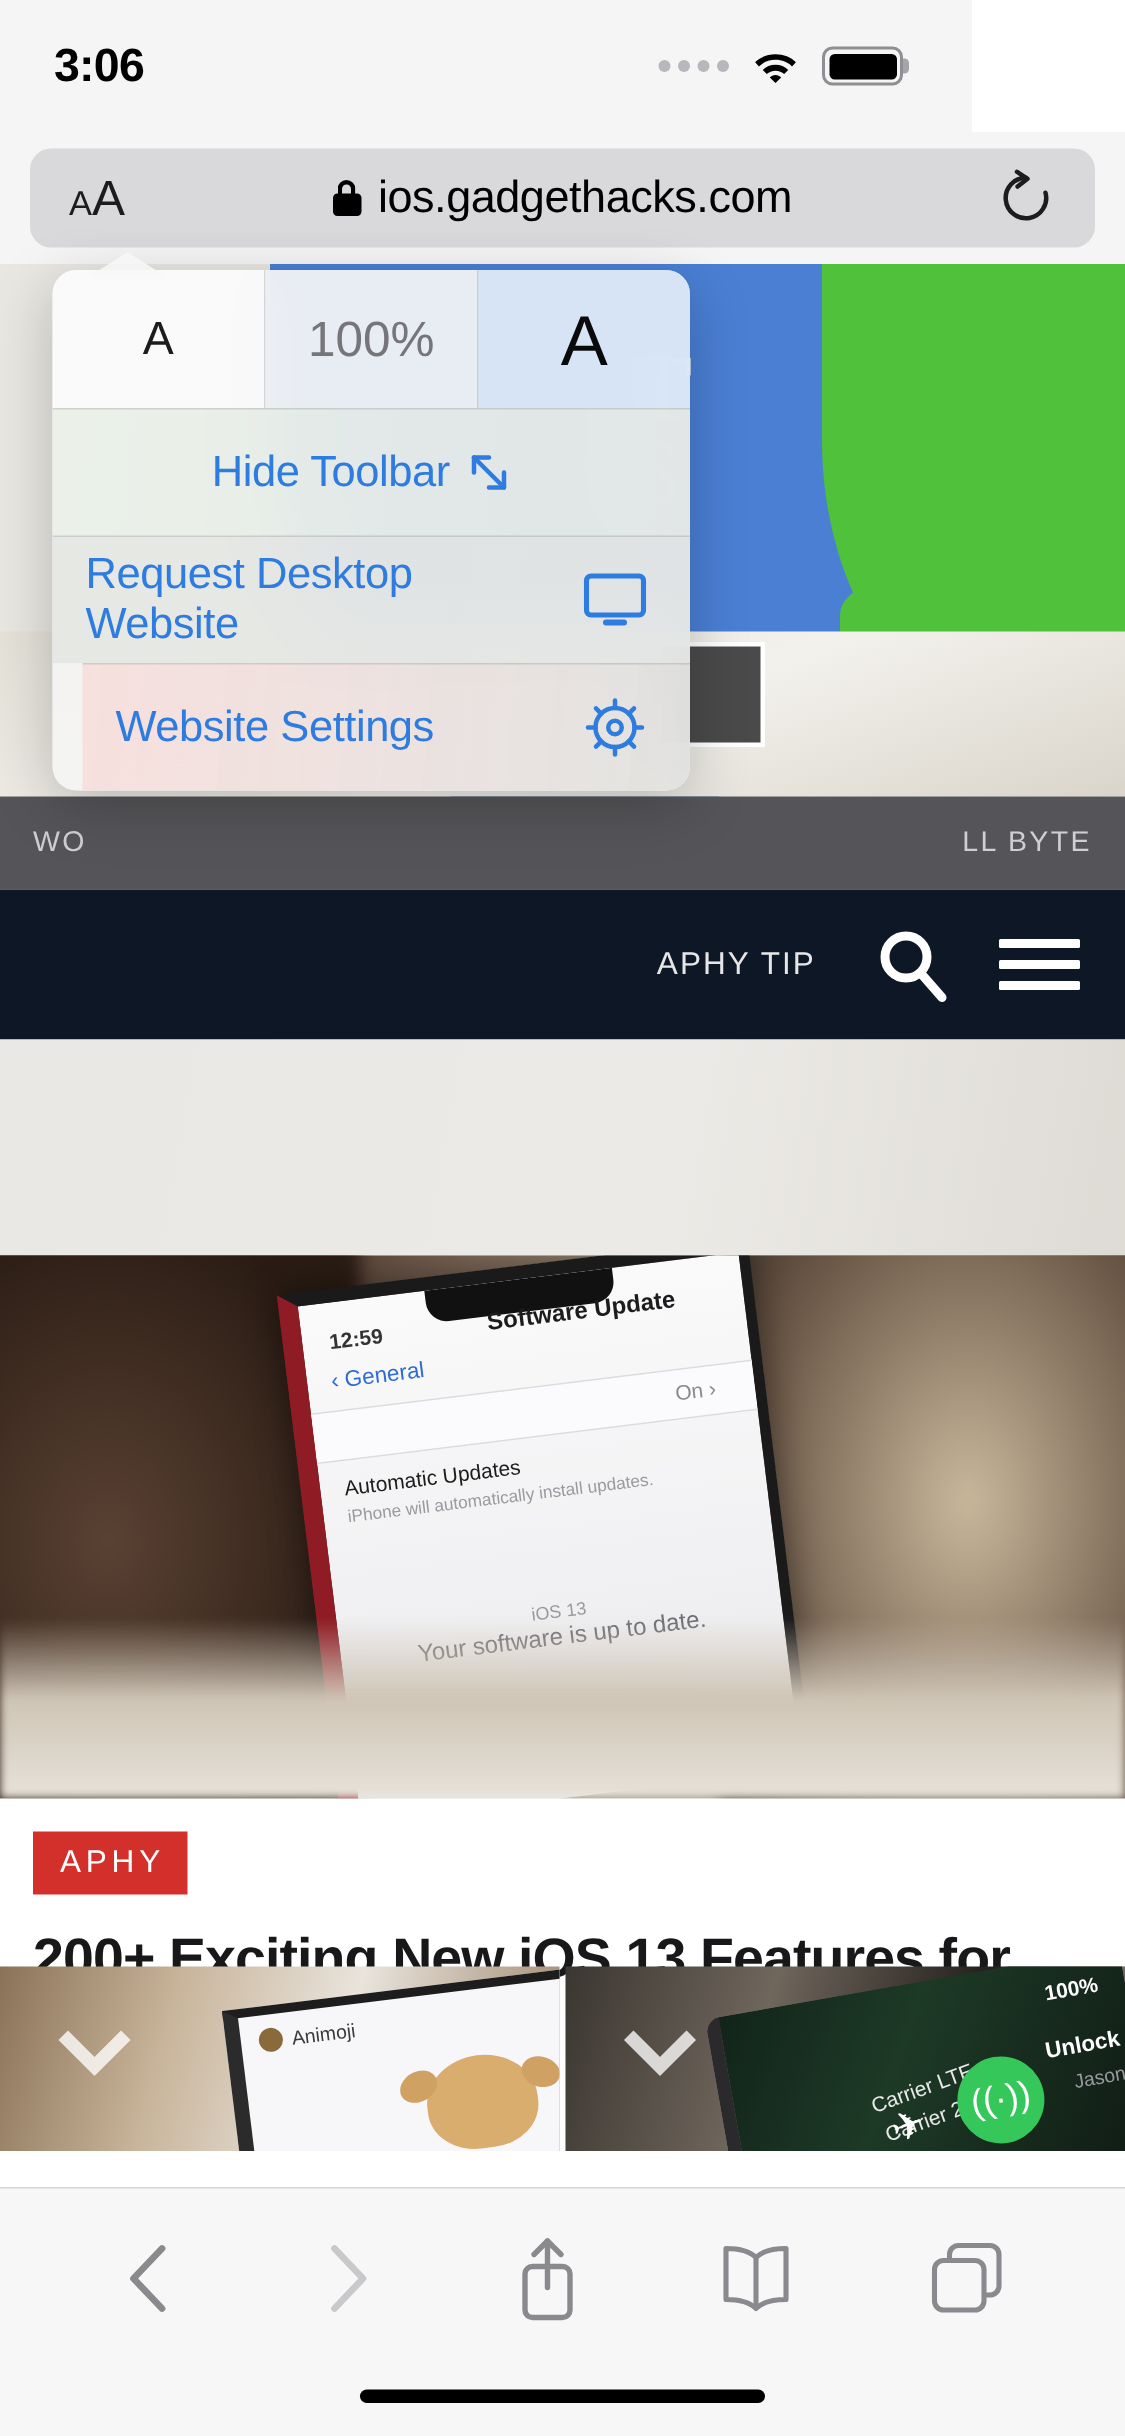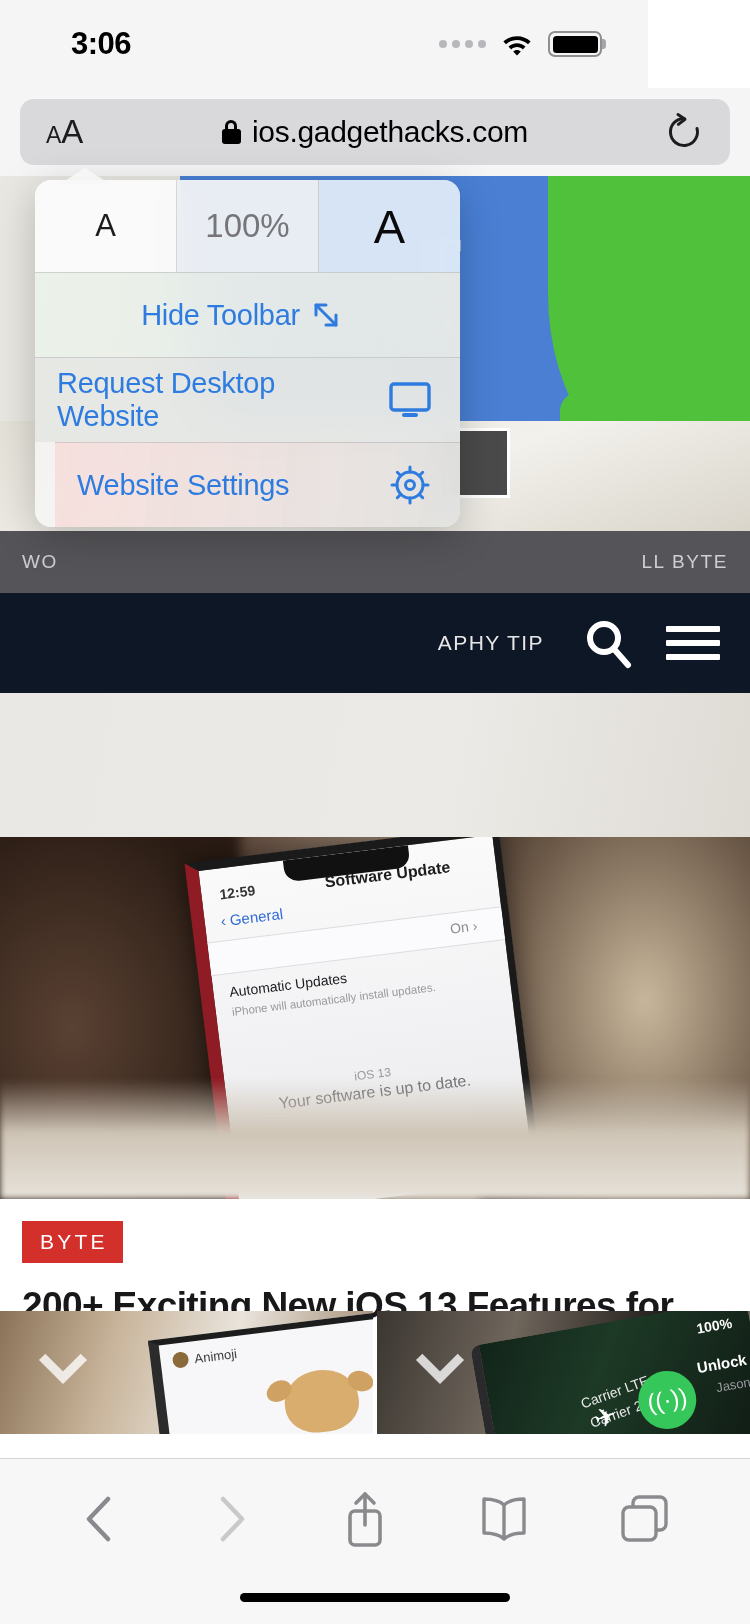--- a/index.html
+++ b/index.html
@@ -10,21 +10,21 @@
     position:relative;
     overflow:hidden;
     -webkit-font-smoothing:antialiased;
   }
 
   
   .status-bar{
     position:absolute; top:0; left:0; width:648px; height:88px;
     background:#f5f5f5;
     display:flex; align-items:center; justify-content:space-between;
-    padding:0 46px 0 71px;
+    padding:0 46px 0 36px;
   }
   .status-time{ font-size:31px; font-weight:700; color:#000; letter-spacing:-0.5px; }
   .status-right{ display:flex; align-items:center; gap:14px; }
   .sig-dots{ display:flex; gap:5px; align-items:center; }
   .sig-dots i{ width:8px;height:8px;border-radius:50%;background:#b8b8bc; display:block; }
   .wifi-ico{ width:34px; height:24px; display:block; }
   .batt{
     width:54px; height:26px; border:2.4px solid #8e8e93; border-radius:7px;
     position:relative; display:flex; align-items:center; padding:2.5px;
   }
@@ -376,21 +376,21 @@
       <div class="ps-on"><span>On</span> ›</div>
       <div class="ps-sub">Automatic Updates</div>
       <div class="ps-desc">iPhone will automatically install updates.</div>
       <div class="ps-ios">iOS 13</div>
       <div class="ps-up">Your software is up to date.</div>
     </div>
     <div class="floor"></div>
   </div>
 
   <div class="news-sec">
-    <span class="news-badge">BYTE</span>
+    <span class="news-badge">APHY</span>
     <div class="news-head">200+ Exciting New iOS 13 Features for iPhone</div>
   </div>
 
   <div class="thumbs">
     <div class="thumb thumb-a">
       <span class="chev"></span>
       <div class="card">
         <span class="animoji-dot"></span>
         <span class="animoji-lbl">Animoji</span>
         <span class="cow"></span>

